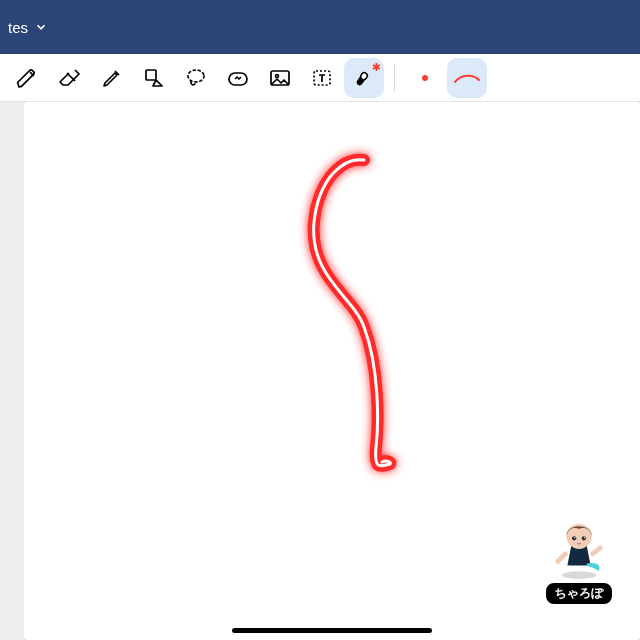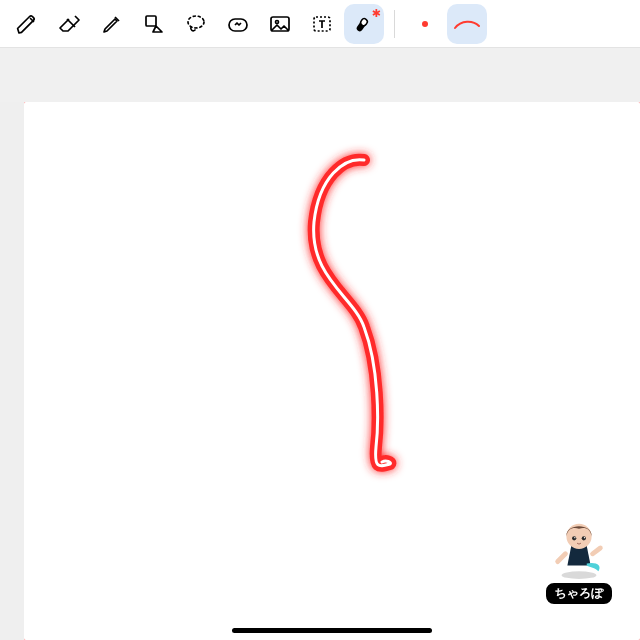--- a/index.html
+++ b/index.html
@@ -91,20 +91,28 @@
   .laser-star {
     position: absolute; top: 4px; right: 3px;
     color: #ff3b30; font-size: 11px; line-height: 1;
   }
 </style>
 </head>
 <body>
 
 <div class="app">
 
+  <div class="topbar">
+    <div class="title">
+      <span>tes</span>
+      <svg viewBox="0 0 24 24" fill="none" stroke="#fff" stroke-width="3">
+          <polyline points="6 9 12 15 18 9"></polyline>
+        </svg>
+    </div>
+  </div>
 
   <div class="toolbar">
 
     <div class="tool-btn">
       <svg viewBox="0 0 24 24" fill="none" stroke="#000" stroke-width="1.7" stroke-linecap="round" stroke-linejoin="round">
           <path d="M3 21l2.5-.6 12-12a2 2 0 0 0 0-2.8l-1.1-1.1a2 2 0 0 0-2.8 0l-12 12L3 21z"></path>
           <path d="M14.5 6.5l3 3"></path>
         </svg>
     </div>
 

